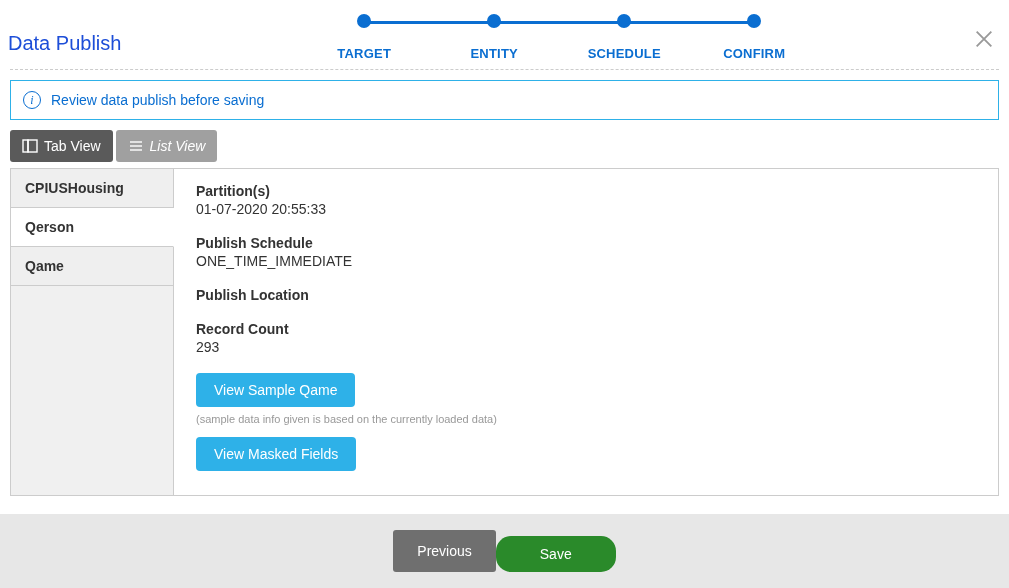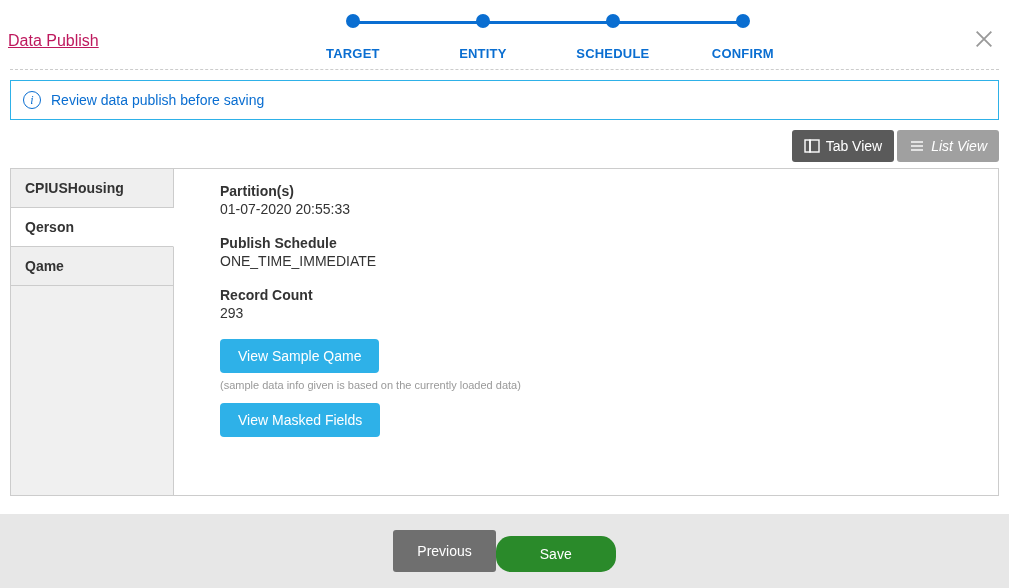--- a/index.html
+++ b/index.html
@@ -2,53 +2,53 @@
 <html><head>
 <meta charset="utf-8">
 <style>
   * { box-sizing: border-box; margin: 0; padding: 0; }
   html, body { width: 1009px; height: 588px; font-family: Arial, Helvetica, sans-serif; font-size: 14px; color: #333; background: #fff; }
   
   .container { width: 100%; height: 100%; display: flex; flex-direction: column; }
   
   
   .header { display: flex; align-items: flex-start; padding: 10px 12px 0 8px; position: relative; }
-  .page-title { font-size: 16px; font-weight: 400; color: #be185d; margin-top: 22px; text-decoration: underline; }
+  .page-title { font-size: 20px; font-weight: 400; color: #1d4ed8; margin-top: 22px; }
   .close-btn { position: absolute; right: 14px; top: 28px; cursor: pointer; }
   .close-btn svg { width: 22px; height: 22px; stroke: #999; stroke-width: 2; }
   
   
   .stepper { flex: 1; display: flex; justify-content: center; padding-top: 4px; }
   .stepper-inner { display: flex; align-items: flex-start; position: relative; width: 520px; }
   .step { flex: 1; text-align: center; position: relative; z-index: 2; }
   .step-dot { width: 14px; height: 14px; border-radius: 50%; background: #0a6ed1; border: 2px solid #0a6ed1; margin: 0 auto 18px auto; }
   .step-label { font-size: 13px; font-weight: 700; color: #0a6ed1; letter-spacing: 0.2px; }
   .step-line { position: absolute; top: 7px; height: 3px; background: #0a6ed1; z-index: 1; }
   
   
   .dashed { border: none; border-top: 1px dashed #ccc; margin: 8px 10px 10px 10px; }
   
   
   .info-bar { margin: 0 10px 10px 10px; border: 1px solid #2eb1e8; padding: 10px 12px; display: flex; align-items: center; gap: 10px; }
   .info-icon { width: 18px; height: 18px; border: 1.5px solid #0a6ed1; border-radius: 50%; display: flex; align-items: center; justify-content: center; color: #0a6ed1; font-style: italic; font-family: Georgia, serif; font-size: 12px; }
   .info-text { color: #0a6ed1; font-size: 14px; }
   
   
-  .view-toggle { display: flex; justify-content: flex-end; padding: 0 10px 6px 10px; gap: 3px; }
+  .view-toggle { display: flex; justify-content: flex-start; padding: 0 10px 6px 10px; gap: 3px; }
   .view-btn { display: flex; align-items: center; gap: 6px; background: #5a5a5a; color: #fff; border: none; border-radius: 3px; padding: 8px 12px; font-size: 14px; cursor: pointer; }
   .view-btn.secondary { background: #a0a0a0; font-style: italic; }
   .view-btn svg { width: 16px; height: 16px; }
   
   
   .tab-body { margin: 0 10px; border: 1px solid #ccc; display: flex; height: 328px; }
   .tab-list { width: 163px; border-right: 1px solid #ccc; background: #f0f0f0; }
   .tab-item { padding: 11px 14px; border-bottom: 1px solid #ccc; font-weight: 600; color: #333; cursor: pointer; background: #efefef; font-size: 14px;}
   .tab-item.active { background: #fff; border-right: 1px solid #fff; margin-right: -1px; }
   
-  .tab-content { flex: 1; padding: 14px 22px; overflow: auto; margin-left: 24px; }
+  .tab-content { flex: 1; padding: 14px 22px; overflow: auto; }
   .field { margin-bottom: 18px; }
   .field-label { font-weight: 700; color: #333; margin-bottom: 2px; font-size: 14px;}
   .field-value { color: #333; font-size: 14px;}
   .action-btn { background: #2eb1e8; color: #fff; border: none; border-radius: 4px; padding: 9px 18px; font-size: 14px; cursor: pointer; margin-bottom: 4px;}
   .hint { font-size: 11px; color: #999; margin-top: 2px; }
   .spacer-sm { height: 12px; }
   
   
   .footer { background: #e7e7e7; margin-top: auto; padding: 16px 10px; display: flex; justify-content: center; }
   .btn-prev { background: #6f6f6f; color: #fff; border: none; border-radius: 3px; padding: 10px 24px; font-size: 14px; cursor: pointer; }
@@ -123,20 +123,24 @@
     <div class="tab-content">
       <div class="field">
         <div class="field-label">Partition(s)</div>
         <div class="field-value">01-07-2020 20:55:33</div>
       </div>
       <div class="field">
         <div class="field-label">Publish Schedule</div>
         <div class="field-value">ONE_TIME_IMMEDIATE</div>
       </div>
       <div class="field">
+        <div class="field-label">Publish Location</div>
+        <div class="field-value"></div>
+      </div>
+      <div class="field">
         <div class="field-label">Record Count</div>
         <div class="field-value">293</div>
       </div>
       <button class="action-btn">View Sample Qame</button>
       <div class="hint">(sample data info given is based on the currently loaded data)</div>
       <div class="spacer-sm"></div>
       <button class="action-btn">View Masked Fields</button>
     </div>
   </div>
 

